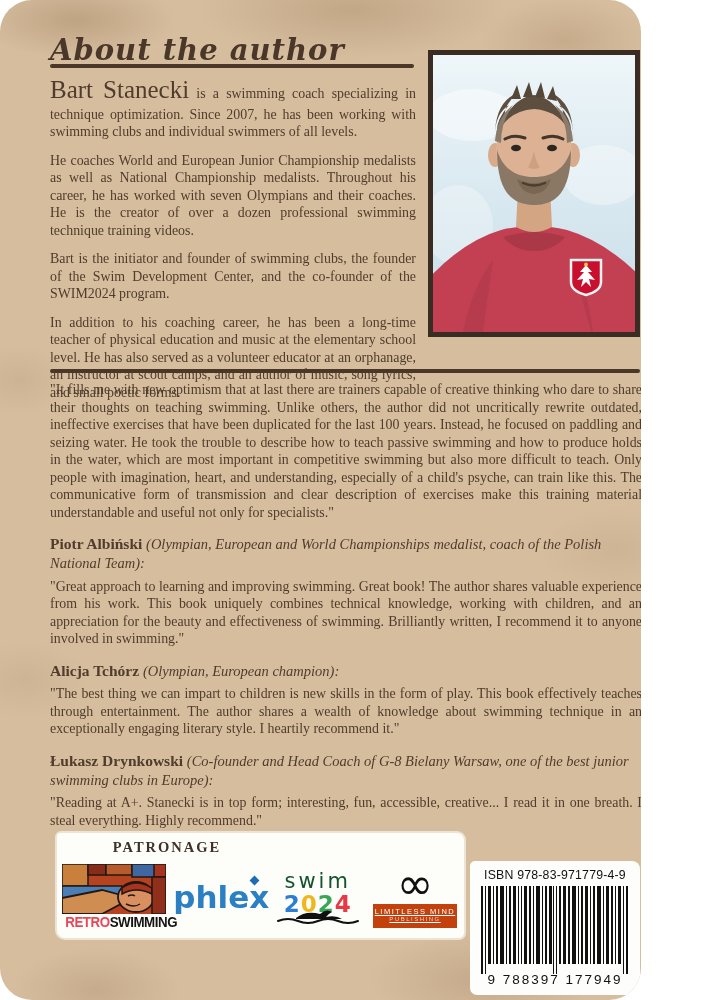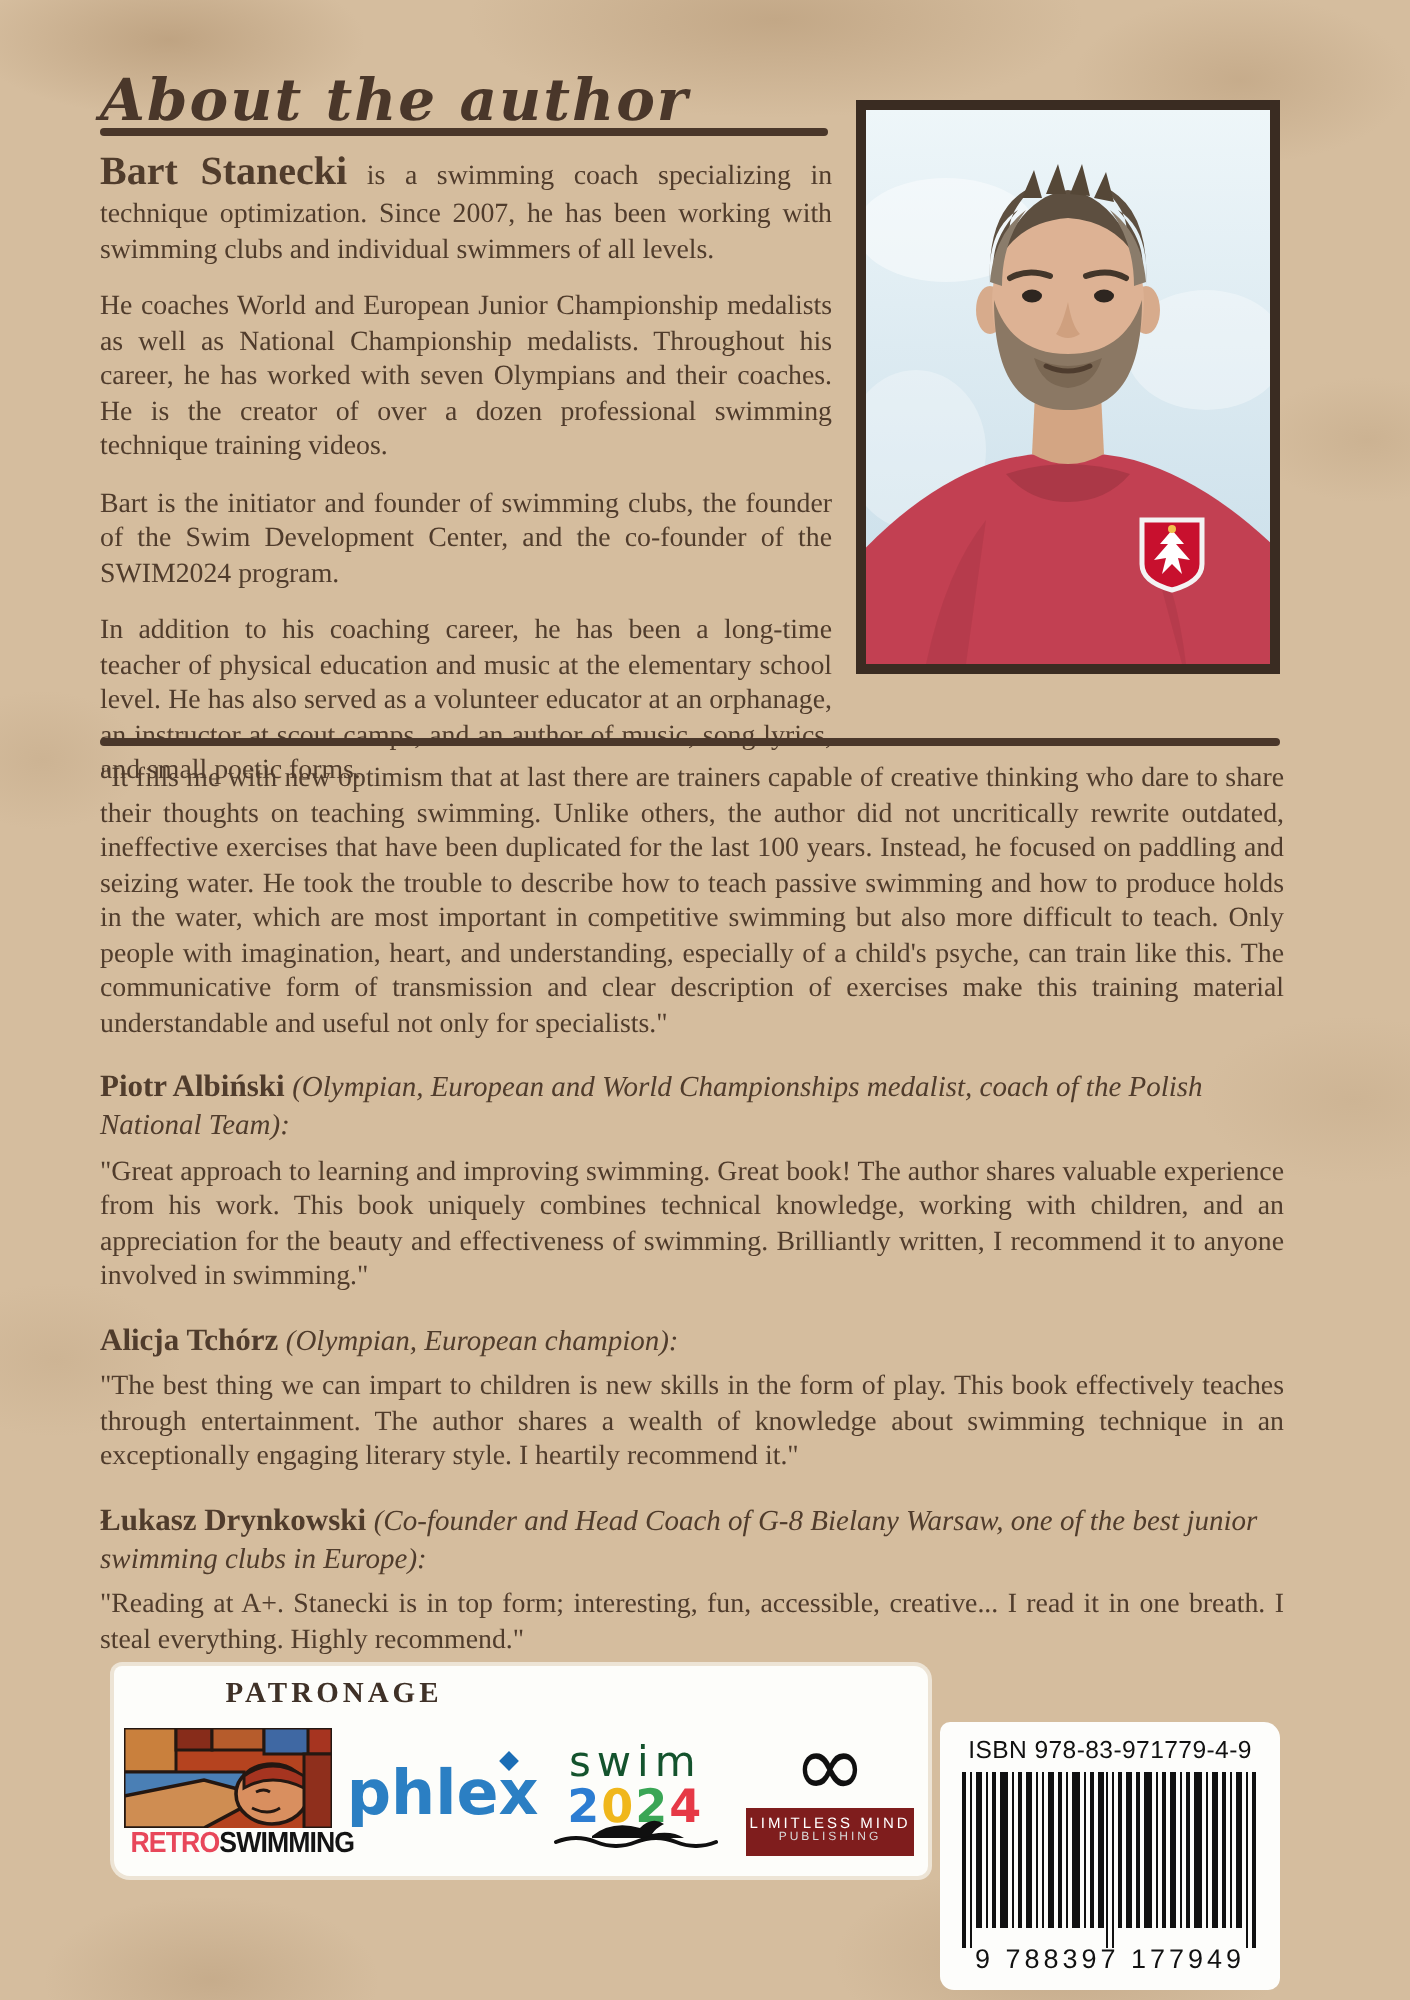--- a/index.html
+++ b/index.html
@@ -1,46 +1,47 @@
 <!DOCTYPE html>
 <html><head>
 <meta charset="utf-8">
 <style>
   html,body{margin:0;padding:0;}
   .page{
     position:relative;
-    width:705px;height:1000px;
+    width:641px;height:1000px;
     overflow:hidden;
     font-family:"Liberation Serif",serif;
     color:#503c2c;
     background-color:#d5bd9e;
     background-image:
       radial-gradient(ellipse 140px 55px at 12% 2%, rgba(164,132,96,.45), transparent 70%),
       radial-gradient(ellipse 220px 70px at 55% 1%, rgba(164,132,96,.38), transparent 70%),
       radial-gradient(ellipse 120px 60px at 88% 4%, rgba(164,132,96,.30), transparent 70%),
       radial-gradient(ellipse 80px 45px at 97% 22%, rgba(170,140,104,.22), transparent 70%),
       radial-gradient(ellipse 70px 50px at 3% 38%, rgba(170,140,104,.20), transparent 70%),
       radial-gradient(ellipse 110px 60px at 96% 55%, rgba(170,140,104,.18), transparent 70%),
       radial-gradient(ellipse 90px 55px at 4% 68%, rgba(170,140,104,.18), transparent 70%),
       radial-gradient(ellipse 160px 70px at 75% 98%, rgba(160,128,92,.30), transparent 70%),
       radial-gradient(ellipse 120px 60px at 15% 99%, rgba(160,128,92,.28), transparent 70%);
+    border-radius: 32px;
   }
   .script-heading{
     position:absolute;left:50px;
     font-family:"DejaVu Serif",serif;
     font-weight:bold;font-style:italic;
     font-size:29px;letter-spacing:1px;
     color:#4a372a;white-space:nowrap;
   }
   .rule{position:absolute;left:50px;height:4px;background:#4a372a;border-radius:2px;}
 
   
   .bio{position:absolute;left:50px;top:74px;width:366px;}
   .bio p{margin:0 0 11px 0;font-size:13.9px;line-height:1.26;text-align:justify;}
-  .bio .lead{font-size:20px;font-weight:bold;}
+  .bio .lead{font-size:25px;font-weight:normal;}
 
   
   .photo{position:absolute;left:428px;top:50px;width:212px;height:287px;
          border:5px solid #3a2c22;box-sizing:border-box;background:#dcecf3;}
   .photo svg{display:block;width:100%;height:100%;}
 
   
   .recs{position:absolute;left:50px;top:381px;width:592px;}
   .rec{margin-bottom:13px;}
   .rec .who{font-size:15px;line-height:1.25;margin:0 0 5px 0;}
@@ -77,22 +78,22 @@
   .swim-year{font-size:23px;font-weight:bold;line-height:1;letter-spacing:1px;margin-top:1px;}
   .swim-year .c0{color:#2d7dd2;}
   .swim-year .c1{color:#f0b71c;}
   .swim-year .c2{color:#3aa655;}
   .swim-year .c3{color:#e63946;}
   .swim24 svg{display:block;width:84px;height:14px;margin:-6px auto 0;}
 
   .limitless{width:90px;text-align:center;}
   .limitless .inf{font-family:"DejaVu Sans",sans-serif;font-size:44px;line-height:36px;
                   color:#101010;display:block;}
-  .limitless .lm-box{background:#7f1d1d;color:#fff;margin:2px 3px 0;
-                     padding:3px 0 4px;font-family:"Liberation Sans",sans-serif;}
+  .limitless .lm-box{background:#c2410c;color:#fff;margin:2px 3px 0;
+                     padding:3px 0 4px;font-family:"Liberation Sans",sans-serif;text-decoration:underline;}
   .lm-line1{font-size:7.5px;letter-spacing:1.5px;line-height:1.2;}
   .lm-line2{font-size:6px;letter-spacing:1.5px;line-height:1.2;color:#d9d9d9;}
 
   
   .isbn-box{position:absolute;left:470px;top:861px;width:170px;height:134px;
             background:#fdfdfb;border-radius:5px 8px 6px 7px;
             font-family:"Liberation Sans",sans-serif;color:#111;text-align:center;}
   .isbn-label{margin-top:7px;font-size:12.3px;letter-spacing:0.2px;}
   .isbn-box svg{display:block;margin:4px auto 0;}
   .isbn-digits{font-size:13.5px;letter-spacing:2px;margin-top:-2px;}

